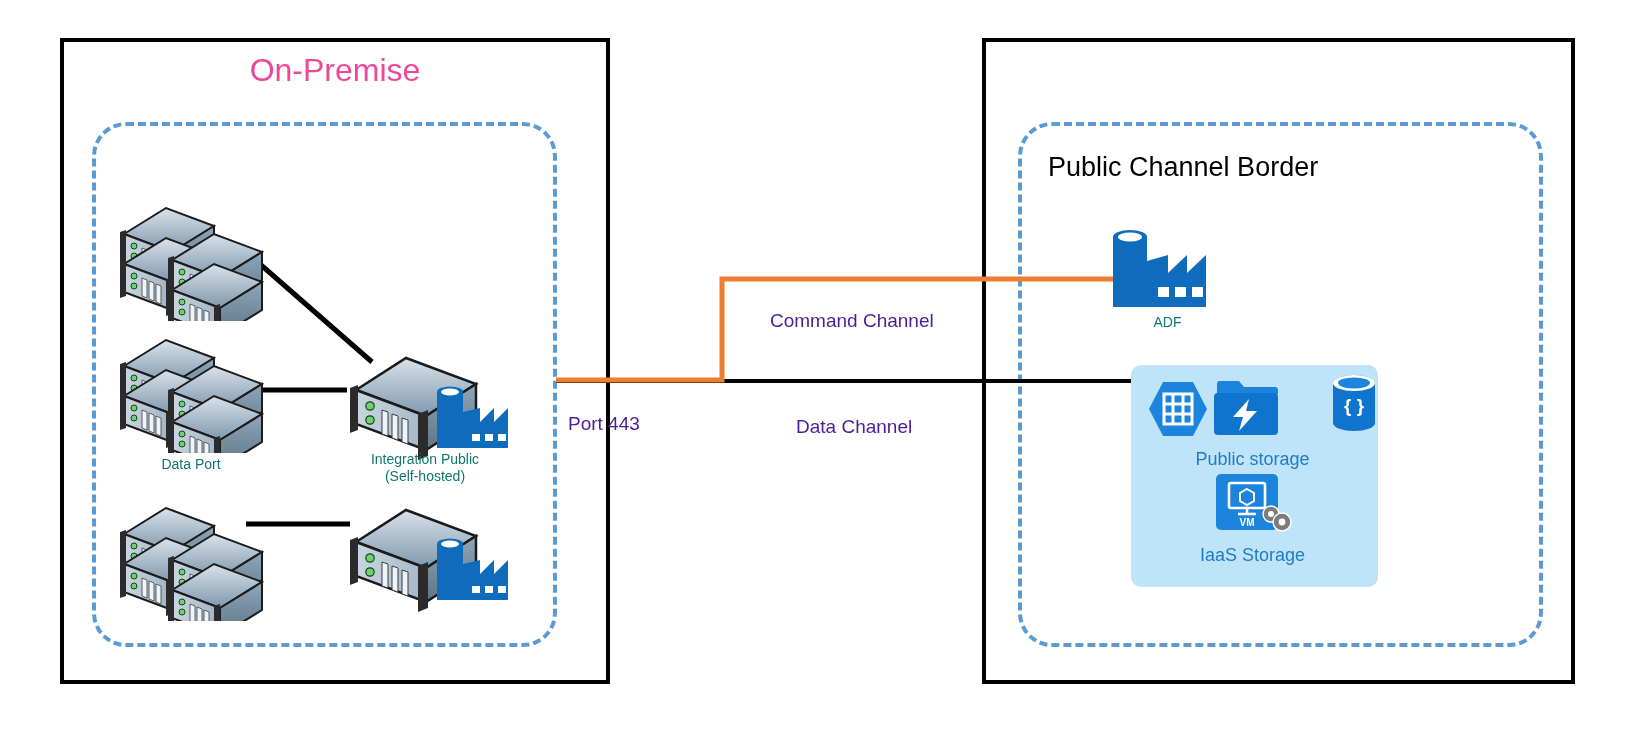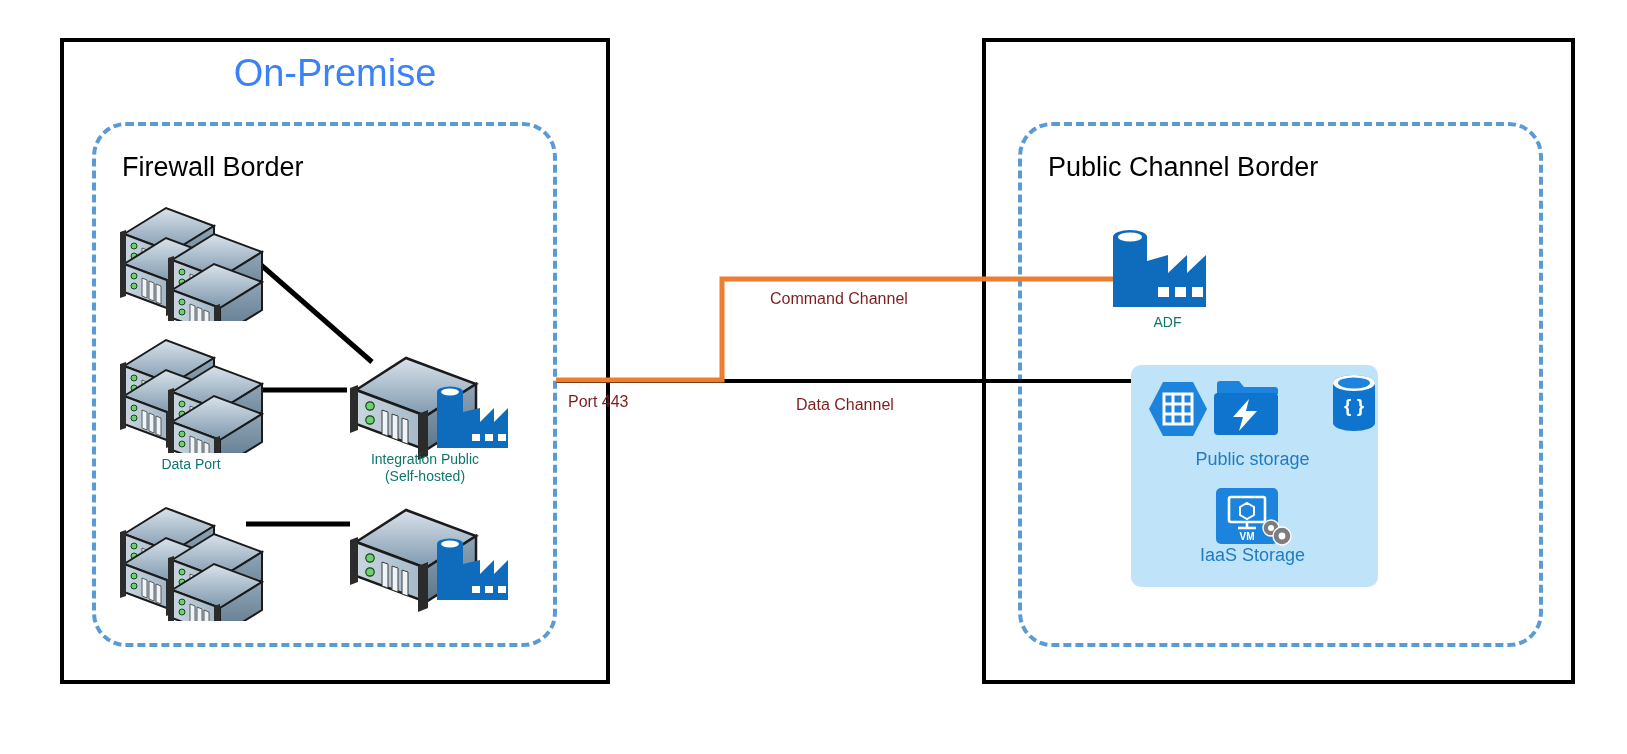--- a/index.html
+++ b/index.html
@@ -35,23 +35,23 @@
     border-radius: 34px;
     background: transparent;
     box-sizing: border-box;
   }
   #firewall-box { left: 92px; top: 122px; width: 465px; height: 525px; }
   #public-box   { left: 1018px; top: 122px; width: 525px; height: 525px; }
 
   
   .zone-title {
     position: absolute;
-    font-size: 38px;
+    font-size: 32px;
     text-align: center;
-    color: #3b82f6;
+    color: #ec4899;
     white-space: nowrap;
   }
   #onprem-title { left: 60px; top: 52px; width: 550px; }
   #azure-title  { left: 982px; top: 52px; width: 593px; }
 
   .border-title {
     position: absolute;
     font-size: 27px;
     color: #000;
     white-space: nowrap;
@@ -78,25 +78,26 @@
 
   #datastore-caption { left: 96px; top: 456px; width: 190px; }
   #ir-caption        { left: 300px; top: 451px; width: 250px; text-align: center; }
   #adf-caption       { left: 1100px; top: 314px; width: 135px; }
   #azstorage-caption { left: 1150px; top: 449px; width: 205px; }
   #iaas-caption      { left: 1150px; top: 545px; width: 205px; }
 
   
   .channel-label {
     position: absolute;
-    font-size: 16px;
-    color: #7f1d1d;
+    font-size: 19px;
+    color: #4c1d95;
     background: #ffffff;
     padding: 0 6px;
     white-space: nowrap;
+    margin-top: 20px;
   }
   #command-label { left: 764px; top: 290px; }
   #data-label    { left: 790px; top: 396px; }
   #port-label    { left: 566px; top: 393px; padding-left: 2px; background: transparent;}
 
   
   svg.layer {
     position: absolute;
     left: 0;
     top: 0;
@@ -125,21 +126,20 @@
 
 <div id="canvas">
 
   <div class="solid-box" id="onprem-box"></div>
   <div class="solid-box" id="azure-box"></div>
 
   <div class="dashed-box" id="firewall-box"></div>
   <div class="dashed-box" id="public-box"></div>
 
   <div class="zone-title" id="onprem-title">On-Premise</div>
-  <div class="border-title" id="firewall-title">Firewall Border</div>
   <div class="border-title" id="public-title">Public Channel Border</div>
 
   <svg class="layer" id="connector-layer" viewBox="0 0 1627 754">
 
     <line x1="253" y1="258" x2="372" y2="362" stroke="#000000" stroke-width="5"></line>
     <line x1="255" y1="390" x2="347" y2="390" stroke="#000000" stroke-width="5"></line>
     <line x1="246" y1="524" x2="350" y2="524" stroke="#000000" stroke-width="5"></line>
 
     <line x1="556" y1="381" x2="1133" y2="381" stroke="#000000" stroke-width="4"></line>
 
@@ -474,21 +474,21 @@
     <svg width="52" height="66" viewBox="0 0 52 66">
       <path d="M4,9 a21,8 0 0 1 42,0 v40 a21,8 0 0 1 -42,0 z" fill="#0F74CD"></path>
       <ellipse cx="25" cy="9" rx="21" ry="8" fill="#ffffff"></ellipse>
       <ellipse cx="25" cy="9" rx="16" ry="5.5" fill="#1C84DC"></ellipse>
       <text x="25" y="38" text-anchor="middle" font-family="Liberation Sans, sans-serif" font-size="19" font-weight="bold" fill="#ffffff">{ }</text>
     </svg>
   </div>
 
   <div class="caption-blue" id="azstorage-caption">Public storage</div>
 
-  <div class="icon-wrap" style="left:1216px; top:488px; width:78px; height:60px;text-align:right;">
+  <div class="icon-wrap" style="left:1216px; top:474px; width:78px; height:60px;text-align:right;">
     <svg width="78" height="60" viewBox="0 0 78 60">
       <rect x="0" y="0" width="62" height="56" rx="5" fill="#1C84DC"></rect>
       <rect x="13" y="9" width="36" height="25" rx="2" fill="none" stroke="#ffffff" stroke-width="2.6"></rect>
       <polygon points="31,15 38,19 38,27 31,31 24,27 24,19" fill="none" stroke="#ffffff" stroke-width="2"></polygon>
       <line x1="31" y1="34" x2="31" y2="40" stroke="#ffffff" stroke-width="2.6"></line>
       <line x1="22" y1="40" x2="40" y2="40" stroke="#ffffff" stroke-width="2.6"></line>
       <text x="31" y="52" text-anchor="middle" font-family="Liberation Sans, sans-serif" font-size="10" font-weight="bold" fill="#ffffff">VM</text>
       <g fill="#7d7d7d" stroke="#ffffff" stroke-width="1.4">
         <circle cx="55" cy="40" r="8"></circle>
         <circle cx="55" cy="40" r="3" fill="#ffffff" stroke="none"></circle>

